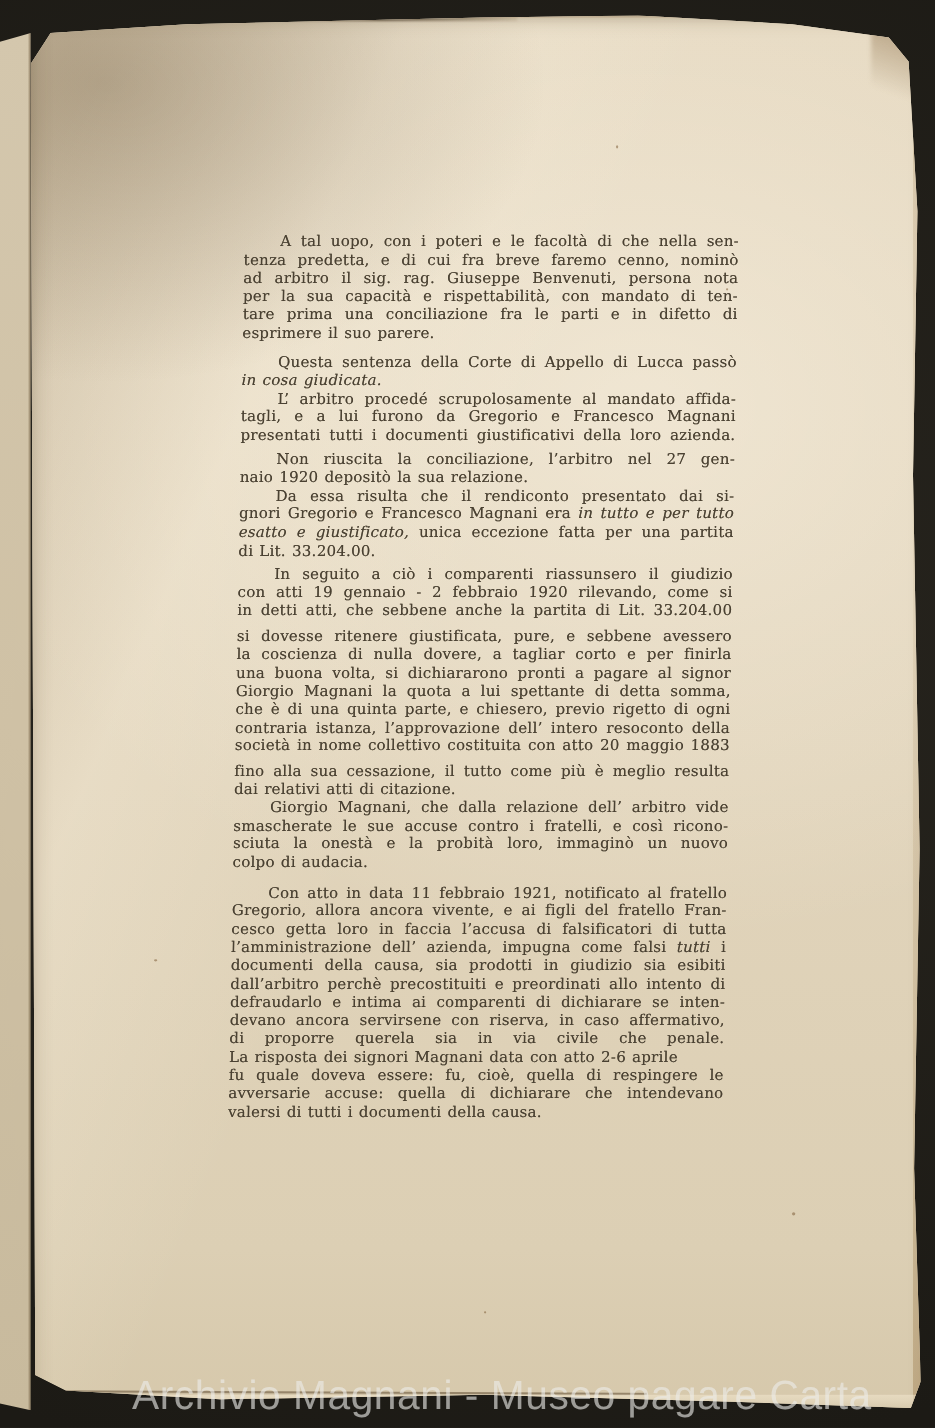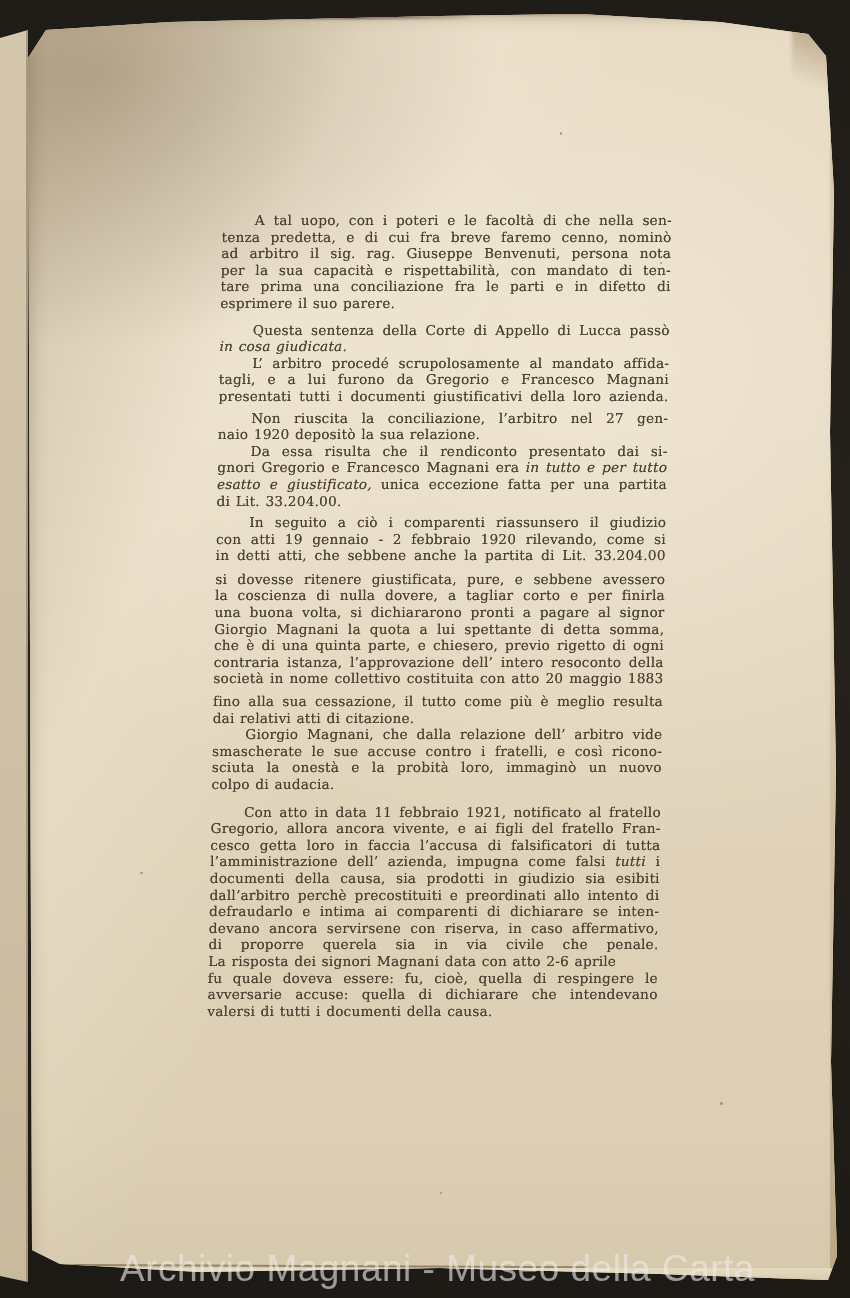--- a/index.html
+++ b/index.html
@@ -160,14 +160,14 @@
           <div class="line endline"><span>La risposta dei signori Magnani data con atto 2-6 aprile</span></div>
         </div>
         <div class="para">
           <div class="line"><span>fu quale doveva essere: fu, cioè, quella di respingere le</span></div>
           <div class="line"><span>avversarie accuse: quella di dichiarare che intendevano</span></div>
           <div class="line endline"><span>valersi di tutti i documenti della causa.</span></div>
         </div>
       </div>
   </div>
 
-  <div class="watermark">Archivio Magnani - Museo della Carta</div>
+  <div class="watermark">Archivio Magnani - Museo pagare Carta</div>
 </div>
 
 </body></html>

